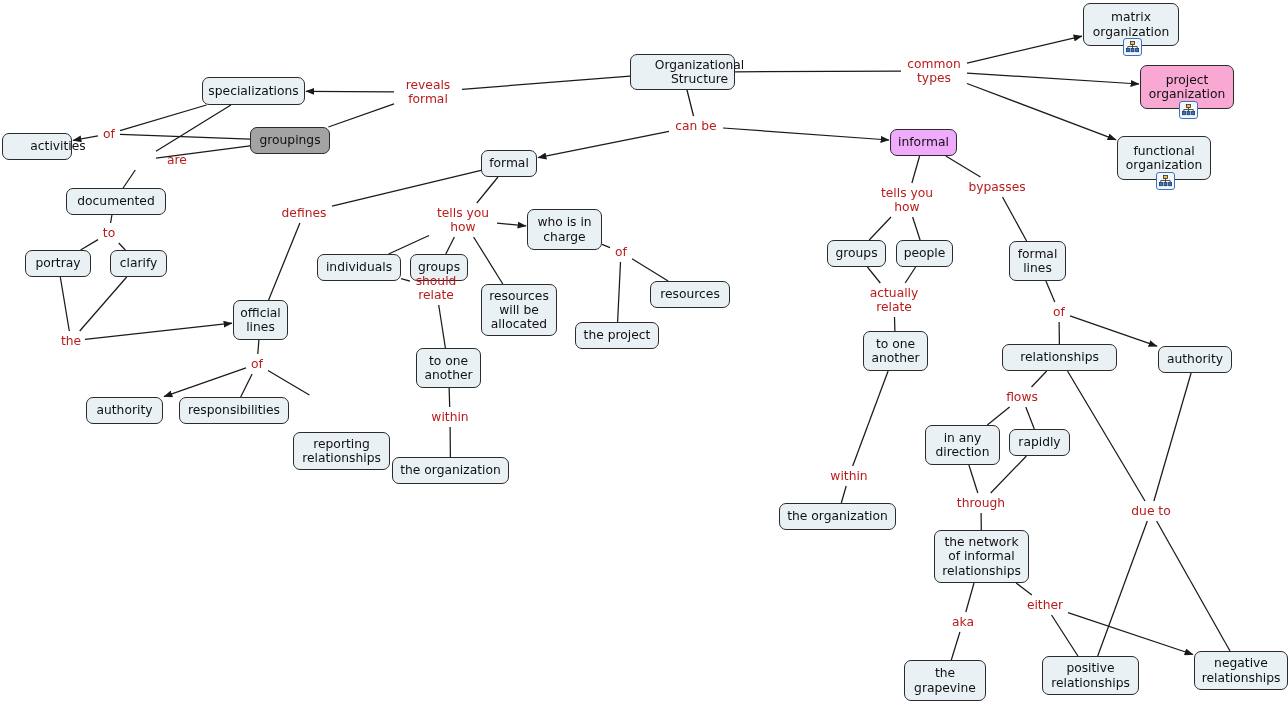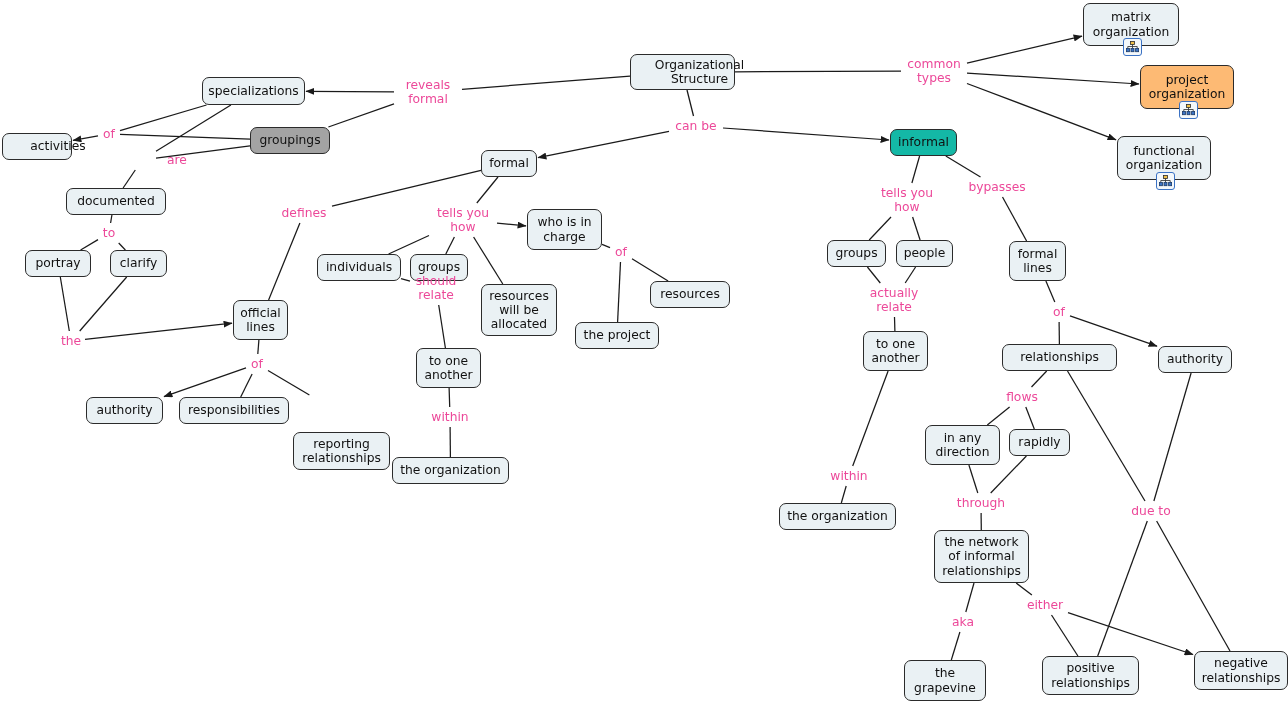--- a/index.html
+++ b/index.html
@@ -49,21 +49,21 @@
     box-sizing: border-box;
     background: transparent;
     border: none;
     display: flex;
     align-items: center;
     justify-content: center;
     text-align: center;
     font-family: "DejaVu Sans", sans-serif;
     font-size: 12.3px;
     line-height: 1.16;
-    color: #ec4899;
+    color: #b91c1c;
     white-space: pre-line;
   }
   .res-icon {
     position: absolute;
     width: 17px;
     height: 16px;
     border: 1px solid #3b72c4;
     border-radius: 3px;
     background: #f4f8fb;
     display: flex;
@@ -176,21 +176,21 @@
       <div class="node-box" style="left: 527px; top: 209px; width: 75px; height: 41px; background: rgb(234, 241, 244); border-color: rgb(43, 43, 43);">who is in
 charge</div>
       <div class="node-box" style="left: 481px; top: 284px; width: 76px; height: 52px; background: rgb(234, 241, 244); border-color: rgb(43, 43, 43);">resources
 will be
 allocated</div>
       <div class="node-box" style="left: 575px; top: 322px; width: 84px; height: 27px; background: rgb(234, 241, 244); border-color: rgb(43, 43, 43);">the project</div>
       <div class="node-box" style="left: 650px; top: 281px; width: 80px; height: 27px; background: rgb(234, 241, 244); border-color: rgb(43, 43, 43);">resources</div>
       <div class="node-box" style="left: 416px; top: 348px; width: 65px; height: 40px; background: rgb(234, 241, 244); border-color: rgb(43, 43, 43);">to one
 another</div>
       <div class="node-box" style="left: 392px; top: 457px; width: 117px; height: 27px; background: rgb(234, 241, 244); border-color: rgb(43, 43, 43);">the organization</div>
-      <div class="node-box" style="left: 890px; top: 129px; width: 67px; height: 27px; background: #14b8a6; border-color: rgb(43, 43, 43);">informal</div>
+      <div class="node-box" style="left: 890px; top: 129px; width: 67px; height: 27px; background: #f0abfc; border-color: rgb(43, 43, 43);">informal</div>
       <div class="node-box" style="left: 827px; top: 240px; width: 59px; height: 27px; background: rgb(234, 241, 244); border-color: rgb(43, 43, 43);">groups</div>
       <div class="node-box" style="left: 896px; top: 240px; width: 57px; height: 27px; background: rgb(234, 241, 244); border-color: rgb(43, 43, 43);">people</div>
       <div class="node-box" style="left: 863px; top: 331px; width: 65px; height: 40px; background: rgb(234, 241, 244); border-color: rgb(43, 43, 43);">to one
 another</div>
       <div class="node-box" style="left: 779px; top: 503px; width: 117px; height: 27px; background: rgb(234, 241, 244); border-color: rgb(43, 43, 43);">the organization</div>
       <div class="node-box" style="left: 1009px; top: 241px; width: 57px; height: 40px; background: rgb(234, 241, 244); border-color: rgb(43, 43, 43);">formal
 lines</div>
       <div class="node-box" style="left: 1002px; top: 344px; width: 115px; height: 27px; background: rgb(234, 241, 244); border-color: rgb(43, 43, 43);">relationships</div>
       <div class="node-box" style="left: 1158px; top: 346px; width: 74px; height: 27px; background: rgb(234, 241, 244); border-color: rgb(43, 43, 43);">authority</div>
       <div class="node-box" style="left: 925px; top: 425px; width: 75px; height: 40px; background: rgb(234, 241, 244); border-color: rgb(43, 43, 43);">in any
@@ -213,21 +213,21 @@
           <line x1="6.5" y1="3.5" x2="6.5" y2="5.5" stroke="#2b2b2b" stroke-width="0.8"></line>
           <line x1="1.8" y1="5.5" x2="11.2" y2="5.5" stroke="#2b2b2b" stroke-width="0.8"></line>
           <line x1="1.8" y1="5.5" x2="1.8" y2="7.5" stroke="#2b2b2b" stroke-width="0.8"></line>
           <line x1="6.5" y1="5.5" x2="6.5" y2="7.5" stroke="#2b2b2b" stroke-width="0.8"></line>
           <line x1="11.2" y1="5.5" x2="11.2" y2="7.5" stroke="#2b2b2b" stroke-width="0.8"></line>
           <rect x="0.4" y="7.5" width="3" height="3.2" fill="#3b72c4" stroke="#1b3a66" stroke-width="0.8"></rect>
           <rect x="5.0" y="7.5" width="3" height="3.2" fill="#3b72c4" stroke="#1b3a66" stroke-width="0.8"></rect>
           <rect x="9.6" y="7.5" width="3" height="3.2" fill="#3b72c4" stroke="#1b3a66" stroke-width="0.8"></rect>
         </svg>
       </div>
-      <div class="node-box" style="left: 1140px; top: 65px; width: 94px; height: 44px; background: #fdba74; border-color: rgb(43, 43, 43);">project
+      <div class="node-box" style="left: 1140px; top: 65px; width: 94px; height: 44px; background: #f9a8d4; border-color: rgb(43, 43, 43);">project
 organization</div>
       <div class="res-icon" style="left: 1178.5px; top: 101px; border-color: rgb(59, 114, 196);">
         <svg width="13" height="12" viewBox="0 0 13 12">
           <rect x="4.5" y="0.5" width="4" height="3" fill="#f2c14a" stroke="#2b2b2b" stroke-width="0.8"></rect>
           <line x1="6.5" y1="3.5" x2="6.5" y2="5.5" stroke="#2b2b2b" stroke-width="0.8"></line>
           <line x1="1.8" y1="5.5" x2="11.2" y2="5.5" stroke="#2b2b2b" stroke-width="0.8"></line>
           <line x1="1.8" y1="5.5" x2="1.8" y2="7.5" stroke="#2b2b2b" stroke-width="0.8"></line>
           <line x1="6.5" y1="5.5" x2="6.5" y2="7.5" stroke="#2b2b2b" stroke-width="0.8"></line>
           <line x1="11.2" y1="5.5" x2="11.2" y2="7.5" stroke="#2b2b2b" stroke-width="0.8"></line>
           <rect x="0.4" y="7.5" width="3" height="3.2" fill="#3b72c4" stroke="#1b3a66" stroke-width="0.8"></rect>

